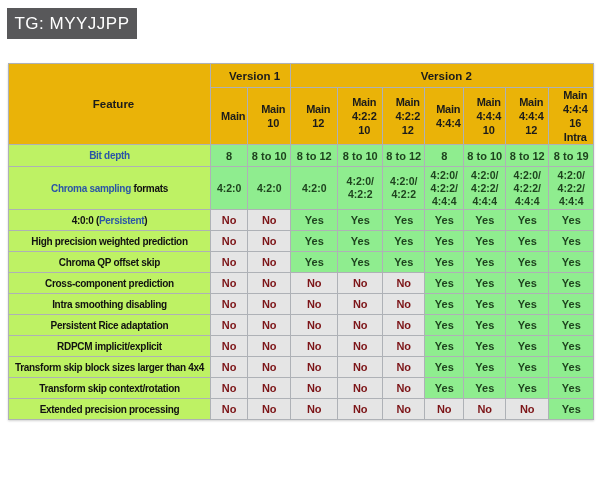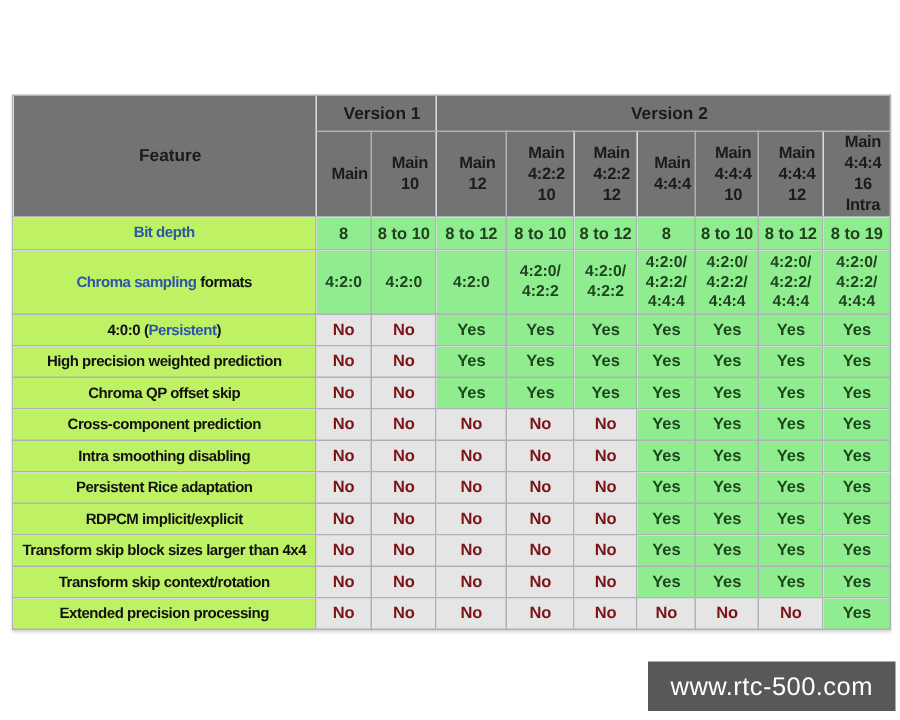--- a/index.html
+++ b/index.html
@@ -18,21 +18,21 @@
   table.profile{
     position:absolute;left:8px;top:63px;
     border-collapse:collapse;table-layout:fixed;
     border:1px solid #8f9296;
     box-shadow:0 1px 2px rgba(0,0,0,0.18);
   }
   .profile th,.profile td{
     border:1px solid #aeb1b6;text-align:center;vertical-align:middle;
     padding:0 2px;white-space:pre-line;overflow:hidden;
   }
-  .profile th{background:#737373;color:#1b1b1b;font-weight:bold;padding-left:10px;}
+  .profile th{background:#eab308;color:#1b1b1b;font-weight:bold;padding-left:10px;}
   .ver-th{height:23px;font-size:11.5px;}
   .col-th{height:52px;font-size:11px;line-height:14px;letter-spacing:-0.2px;}
   .feature-th{font-size:11.5px;margin-left:36px;}
   .label-cell{
     background:#bef264;font-weight:bold;font-size:10px;
     letter-spacing:-0.3px;color:#111;white-space:nowrap;
   }
   .val{font-weight:bold;font-size:11px;}
   .green{background:#8fed8f;color:#1e431e;}
   .red{background:#e5e5e5;color:#7c1417;}
@@ -47,20 +47,23 @@
     color:rgba(255,255,255,0.85);
     text-shadow:0 0 3px rgba(110,110,110,0.45);
     pointer-events:none;
   }
 </style>
 </head>
 <body>
 
 <div class="stage">
 
+  <div class="badge badge-top">
+    <span>TG: MYYJJPP</span>
+  </div>
 
   <table class="profile">
       <colgroup>
         <col style="width: 202px;">
         <col style="width: 37px;">
         <col style="width: 43px;">
         <col style="width: 47px;">
         <col style="width: 45px;">
         <col style="width: 42px;">
         <col style="width: 39px;">
@@ -245,17 +248,14 @@
           <td class="val red">No</td>
           <td class="val red">No</td>
           <td class="val red">No</td>
           <td class="val red">No</td>
           <td class="val green">Yes</td>
         </tr>
       </tbody>
     </table>
 
 
-  <div class="badge badge-bottom">
-    <span>www.rtc-500.com</span>
-  </div>
 
 </div>
 
 </body></html>

